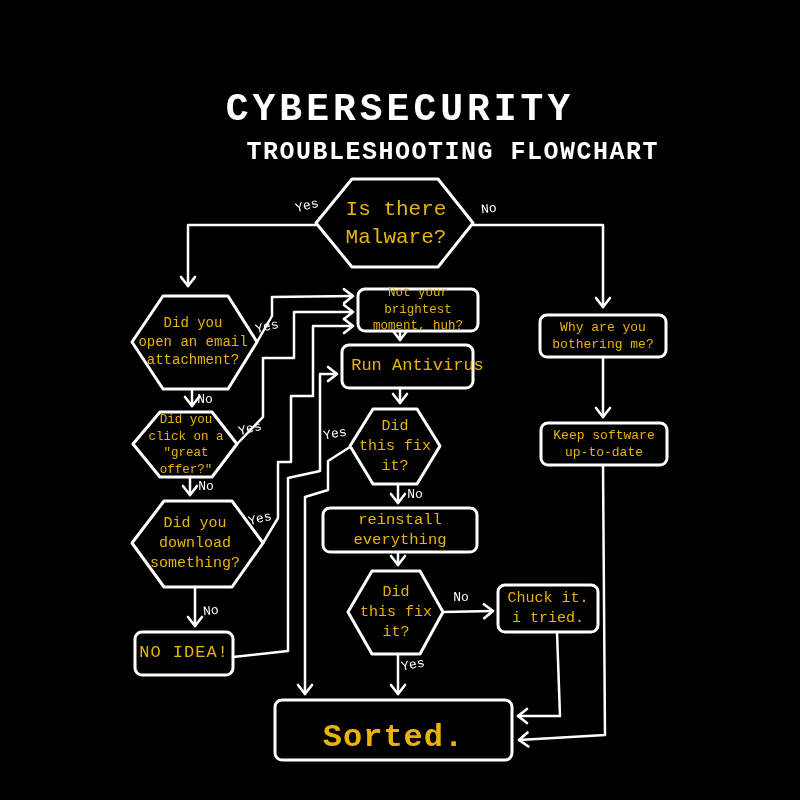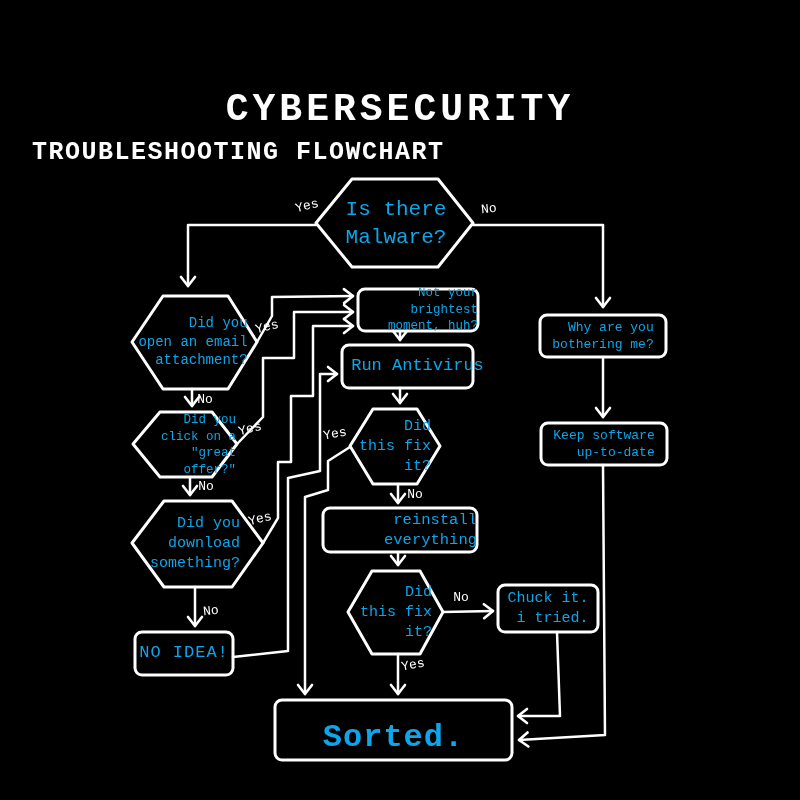--- a/index.html
+++ b/index.html
@@ -5,27 +5,27 @@
   html,body{margin:0;padding:0;background:#000;}
   .stage{
     position:relative;width:800px;height:800px;background:#000;
     font-family:Liberation Mono, monospace;color:#fff;overflow:hidden;
   }
   .title{
     position:absolute;left:0;top:88px;width:800px;text-align:center;
     font-size:38px;font-weight:bold;letter-spacing:4px;color:#fff;
   }
   .subtitle{
-    position:absolute;left:0;top:138px;width:659px;text-align:left;
-    font-size:25px;font-weight:bold;letter-spacing:1.5px;color:#fff;padding-left:32px;
+    position:absolute;left:0;top:138px;width:659px;text-align:right;
+    font-size:25px;font-weight:bold;letter-spacing:1.5px;color:#fff;
   }
   svg.flow{position:absolute;left:0;top:0;}
   .node-label{
     position:absolute;display:flex;align-items:center;justify-content:center;
-    text-align:right;white-space:pre-line;color:#0ea5e9;line-height:1.32;
+    text-align:center;white-space:pre-line;color:#eab308;line-height:1.32;
   }
   .edge-label{
     position:absolute;color:#fff;font-size:13px;white-space:nowrap;
     transform:translate(-50%,-50%);
   }
   .r14{transform:translate(-50%,-50%) rotate(-14deg);}
   .r10{transform:translate(-50%,-50%) rotate(-10deg);}
   .r6{transform:translate(-50%,-50%) rotate(-6deg);}
   .big{font-size:32px;font-weight:bold;letter-spacing:1px;}
 </style>

